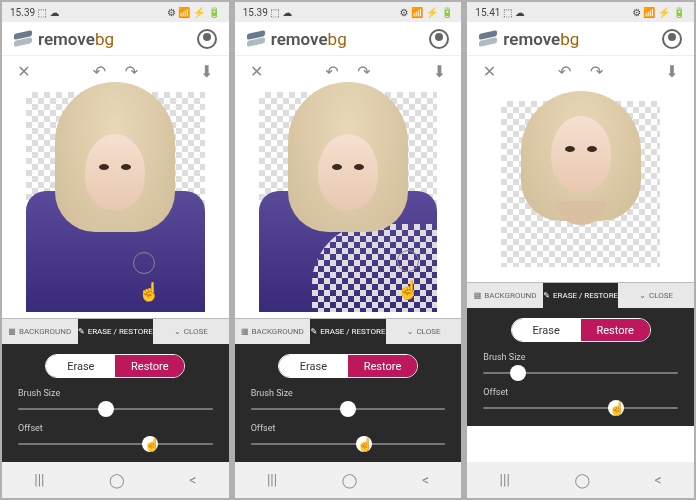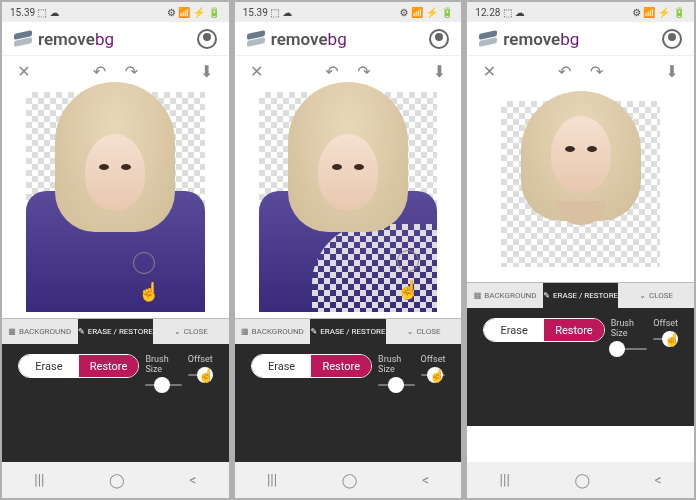--- a/index.html
+++ b/index.html
@@ -7,21 +7,21 @@
 .row{display:flex;gap:6px;padding:2px}
 .phone{width:230px;height:496px;background:#fff;display:flex;flex-direction:column;position:relative;overflow:hidden}
 .status{height:20px;background:#ededed;color:#444;font-size:10px;display:flex;justify-content:space-between;align-items:center;padding:0 8px}
 .status .r{display:flex;gap:2px;align-items:center}
 .brand{height:34px;background:#fff;display:flex;align-items:center;padding:0 12px;border-bottom:1px solid #eee}
 .logo-ic{width:18px;height:18px;margin-right:6px;position:relative}
 .logo-ic::before,.logo-ic::after{content:'';position:absolute;left:0;width:18px;height:6px;background:#9aa;border-radius:2px;transform:skewY(-12deg)}
 .logo-ic::before{top:2px;background:#6b7a8a}
 .logo-ic::after{top:9px;background:#b0bac3}
 .brand-t{font-size:17px;font-weight:600;color:#555}
-.brand-t .bg{color:#701a75;font-weight:400}
+.brand-t .bg{color:#a16207;font-weight:400}
 .user-ic{margin-left:auto;width:20px;height:20px;border:2px solid #666;border-radius:50%;position:relative}
 .user-ic::after{content:'';position:absolute;top:2px;left:4px;width:8px;height:8px;background:#666;border-radius:50%}
 .toolbar{height:30px;display:flex;align-items:center;padding:0 10px;background:#fff}
 .tb-l,.tb-r{flex:0 0 24px;display:flex;justify-content:center}
 .tb-c{flex:1;display:flex;justify-content:center;gap:16px}
 .ic{width:16px;height:16px;color:#888;display:flex;align-items:center;justify-content:center;font-size:16px;cursor:pointer}
 .canvas{flex:1;background:#fff;display:flex;align-items:center;justify-content:center;padding:6px 24px;position:relative}
 .imgwrap{width:100%;height:100%;position:relative;background-image:linear-gradient(45deg,#ddd 25%,transparent 25%),linear-gradient(-45deg,#ddd 25%,transparent 25%),linear-gradient(45deg,transparent 75%,#ddd 75%),linear-gradient(-45deg,transparent 75%,#ddd 75%);background-size:12px 12px;background-position:0 0,0 6px,6px -6px,-6px 0}
 .subject{position:absolute;inset:0;display:flex;align-items:center;justify-content:center}
 .face{width:60px;height:76px;background:linear-gradient(#f5e0d0,#e8c8b0);border-radius:50% 50% 45% 45%;position:relative;top:-30px}
@@ -30,21 +30,21 @@
 .hijab{position:absolute;width:120px;height:150px;background:radial-gradient(ellipse at 50% 30%,#e8d8b8,#d0bc98);border-radius:60px 60px 40px 40px;top:-10px}
 .body1{position:absolute;bottom:0;width:100%;height:55%;background:linear-gradient(#5a4a9a,#3a2a7a);border-radius:20px 20px 0 0}
 .body-erased{position:absolute;bottom:0;right:0;width:70%;height:40%;background-image:linear-gradient(45deg,#ddd 25%,transparent 25%),linear-gradient(-45deg,#ddd 25%,transparent 25%),linear-gradient(45deg,transparent 75%,#ddd 75%),linear-gradient(-45deg,transparent 75%,#ddd 75%);background-size:12px 12px;background-position:0 0,0 6px,6px -6px,-6px 0;border-radius:60px 0 0 0}
 .neck-only{position:absolute;width:50px;height:24px;background:#d8c0a0;top:60%;left:50%;transform:translateX(-50%);border-radius:0 0 30px 30px}
 .cursor-ring{position:absolute;width:22px;height:22px;border:1px solid #888;border-radius:50%}
 .hand{position:absolute;font-size:18px;color:#d03040}
 .tabs{height:26px;display:flex;font-size:8px;background:#e8e8e8;border-top:1px solid #bbb}
 .tab{flex:1;display:flex;align-items:center;justify-content:center;gap:3px;color:#666;cursor:pointer}
 .tab.active{background:#2a2a2a;color:#fff}
 .tab .caret{font-size:8px}
-.panel{height:118px;background:#2a2a2a;padding:10px 16px;color:#ccc;font-size:9px;display:flex;flex-direction:row;gap:6px}
+.panel{height:118px;background:#2a2a2a;padding:10px 16px;color:#ccc;font-size:9px;display:flex;flex-direction:column;gap:6px}
 .seg{display:flex;width:140px;margin:0 auto 4px;border:1px solid #fff;border-radius:14px;overflow:hidden;height:24px}
 .seg-btn{flex:1;display:flex;align-items:center;justify-content:center;font-size:11px;cursor:pointer}
 .seg-btn.on{background:#fff;color:#333}
 .seg-btn.off{background:#be185d;color:#fff}
 .slider-row{display:flex;flex-direction:column;gap:3px}
 .slider{position:relative;height:16px;display:flex;align-items:center}
 .track{position:absolute;width:100%;height:2px;background:#777;border-radius:2px}
 .thumb{position:absolute;width:16px;height:16px;background:#fff;border-radius:50%;transform:translateX(-50%)}
 .thumb.hand-on{background:#fff}
 .thumb.hand-on::after{content:'☝';position:absolute;color:#d03040;font-size:13px;top:1px;left:2px}
@@ -202,21 +202,21 @@
   </div>
 
   <div class="nav">
     <span>|||</span>
     <span>◯</span>
     <span>&lt;</span>
   </div>
     </div>
     <div class="phone p3">
   <div class="status">
-    <span>12.28 ⬚ ☁</span>
+    <span>15.41 ⬚ ☁</span>
     <span class="r">⚙ 📶 ⚡ 🔋</span>
   </div>
   <div class="brand">
     <div class="logo-ic"></div>
     <div class="brand-t">remove<span class="bg">bg</span></div>
     <div class="user-ic"></div>
   </div>
   <div class="toolbar">
     <div class="tb-l">
           <span class="ic">✕</span>

